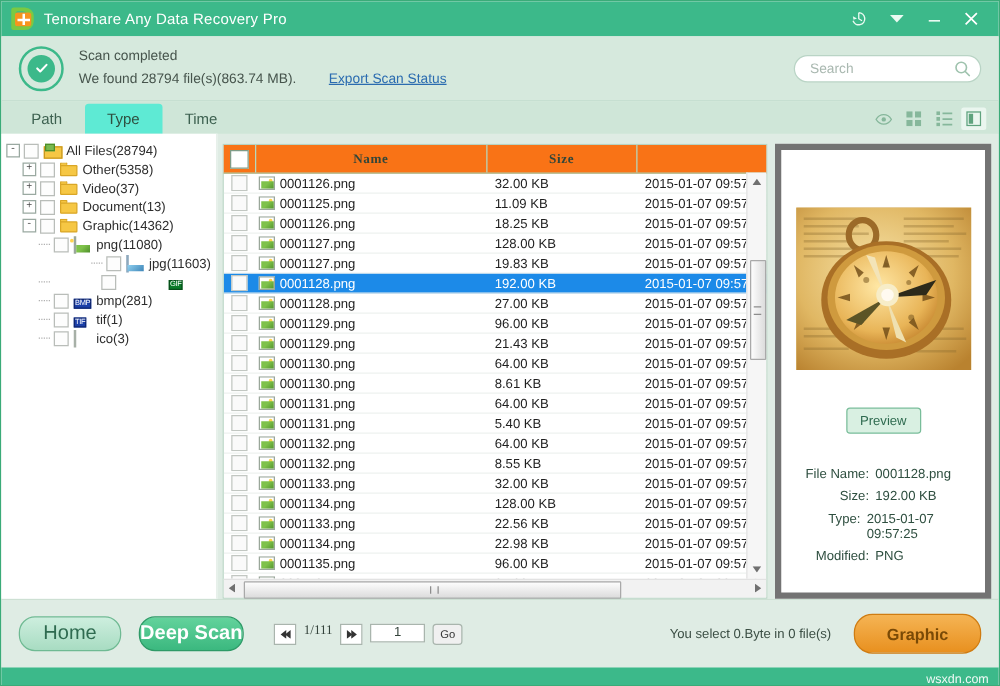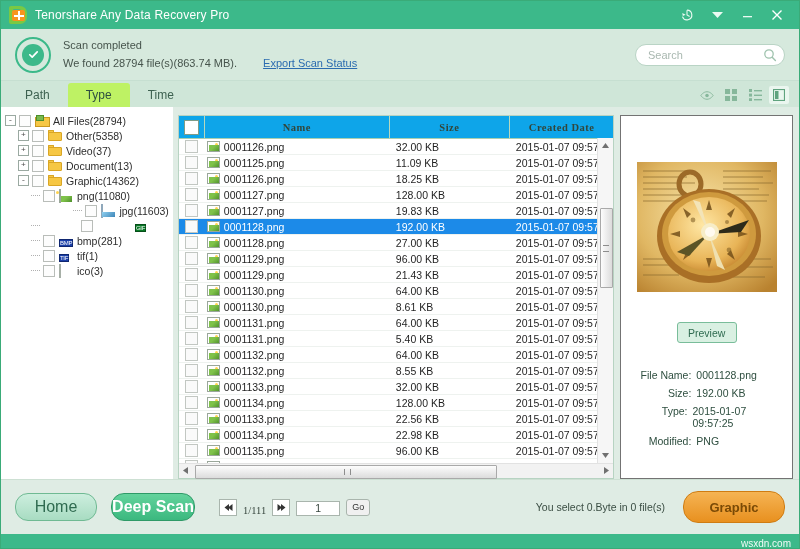--- a/index.html
+++ b/index.html
@@ -48,21 +48,21 @@
     color:#6b7a72;font-family:"Liberation Sans",sans-serif;outline:none;}
   .search-box::placeholder{color:#a9b8b0;}
   .search-ic{position:absolute;right:8px;top:4px;width:14px;height:14px;
     pointer-events:none;}
 
   
   .tabbar{height:26px;background:#cfe6d8;display:flex;align-items:flex-end;
           padding-left:6px;box-sizing:border-box;position:relative;}
   .tab{padding:0 18px;height:24px;line-height:24px;font-size:12px;color:#3d6150;
        cursor:default;border-radius:3px 3px 0 0;}
-  .tab.active{background:#bef264;color:#2f4f40;}
+  .tab.active{background:#5eead4;color:#2f4f40;}
   .view-icons{margin-left:auto;display:flex;align-items:center;gap:4px;
               padding:0 10px 3px 0;}
   .vi{width:20px;height:18px;display:flex;align-items:center;justify-content:center;
       border-radius:2px;cursor:default;}
   .vi.active{background:#eaf6ef;}
 
   
   .content{display:flex;height:372px;background:#dfece4;}
 
   
@@ -104,21 +104,21 @@
   .badge.gif{background:#0a7a28;border:1px solid #064f19;}
   .badge.bmp{background:#1b3fa8;border:1px solid #0f2670;}
   .badge.tif{background:#1b3fa8;border:1px solid #0f2670;}
   .icoic{width:11px;height:12px;background:#fff;border:1px solid #a7b0a7;
      box-sizing:border-box;}
 
   
   .listwrap{flex:1 1 auto;background:#dfece4;padding:8px 6px 0 4px;box-sizing:border-box;}
   .list{background:#fff;border:1px solid #b7d3c2;height:100%;box-sizing:border-box;
         display:flex;flex-direction:column;position:relative;}
-  .lhead{display:flex;height:22px;background:#0ea5e9;
+  .lhead{display:flex;height:22px;background:#f97316;
          border-bottom:1px solid #a9cfb0;flex:0 0 auto;}
   .lhead .cell{display:flex;align-items:center;justify-content:center;
      font-size:10.5px;color:#32463a;font-family:"Liberation Serif",serif;
      font-weight:bold;letter-spacing:.5px;border-right:1px solid #b6d8bd;box-sizing:border-box;}
   .c-chk{width:26px;justify-content:center;}
   .c-name{width:185px;}
   .c-size{width:120px;}
   .c-date{flex:1 1 auto;border-right:none !important;}
   .hchk{width:13px;height:13px;border:1px solid #7f9c87;background:#fff;cursor:default;}
   .rows{flex:1 1 auto;overflow:hidden;position:relative;}
@@ -152,42 +152,42 @@
   .hsb .harrow{width:14px;text-align:center;font-size:7px;color:#6f6f6f;}
   .hsb .htrack{flex:1 1 auto;height:12px;position:relative;}
   .hsb .hthumb{position:absolute;left:2px;top:0;width:300px;height:12px;
        background:linear-gradient(#fdfdfd,#dcdcdc);border:1px solid #a9a9a9;
        border-radius:1px;cursor:default;}
   .hsb .hthumb .grip{position:absolute;left:148px;top:3px;width:5px;height:6px;
        border-left:1px solid #8d8d8d;border-right:1px solid #8d8d8d;}
 
   
   .preview{width:178px;background:#fff;box-sizing:border-box;margin:8px 6px 0 0;
-     border:1px solid #737373;display:flex;flex-direction:column;align-items:center;
+     border:5px solid #737373;display:flex;flex-direction:column;align-items:center;
      padding-top:46px;}
   .pimg{width:140px;height:130px;position:relative;overflow:hidden;
      background:#cfa24a;}
   .pbtn{margin-top:30px;width:58px;height:19px;border:1px solid #79bd9a;
      background:#d9f0e2;border-radius:3px;font-size:10.5px;color:#2f6b50;
      display:flex;align-items:center;justify-content:center;cursor:default;}
   .pinfo{margin-top:26px;width:100%;box-sizing:border-box;padding:0 8px;}
   .pinfo .prow{display:flex;font-size:10.5px;color:#2f4f40;margin-bottom:6px;}
   .pinfo .k{width:62px;text-align:right;margin-right:5px;}
   .pinfo .v{flex:1 1 auto;}
 
   
   .bottom{height:55px;background:#dfece4;display:flex;align-items:center;
      padding:0 14px;box-sizing:border-box;border-top:1px solid #cde0d3;}
   .btn-pill{height:26px;border-radius:13px;display:flex;align-items:center;
      justify-content:center;font-size:16px;cursor:default;}
   .btn-home{width:80px;background:linear-gradient(#cdeede,#a8dcc2);
      border:1px solid #6fba93;color:#2f6b50;}
   .btn-deep{width:82px;margin-left:14px;background:linear-gradient(#63d39c,#3bb87f);
      border:1px solid #2e9a67;color:#ffffff;font-weight:bold;}
-  .pager{margin-left:24px;display:flex;align-items:flex-end;gap:6px;}
+  .pager{margin-left:24px;display:flex;align-items:flex-start;gap:6px;}
   .pgbtn{width:16px;height:15px;border:1px solid #a9b5ad;background:#fff;
      display:flex;align-items:center;justify-content:center;font-size:7px;
      color:#333;cursor:default;}
   .pgtxt{font-size:10.5px;color:#34433b;font-family:"Liberation Serif",serif;}
   .pginput{width:44px;height:15px;border:1px solid #a9b5ad;background:#fff;
      font-size:10.5px;text-align:center;color:#34433b;
      font-family:"Liberation Sans",sans-serif;outline:none;box-sizing:border-box;}
   .gobtn{width:22px;height:15px;border:1px solid #a9b5ad;border-radius:3px;
      background:#f0f0f0;font-size:9px;display:flex;align-items:center;
      justify-content:center;color:#333;cursor:default;}
@@ -377,21 +377,20 @@
 
     <div class="listwrap">
       <div class="list">
 
         <div class="lhead">
           <div class="cell c-chk">
             <div class="hchk"></div>
           </div>
           <div class="cell c-name">Name</div>
           <div class="cell c-size">Size</div>
-          <div class="cell c-date">Created Date</div>
         </div>
 
         <div class="rows" id="rows">
             <div class="row">
               <div class="cell rchk">
                 <span class="rcb"></span>
               </div>
               <div class="cell rname">
                 <span class="pngic"></span>
                 <span>0001126.png</span>

